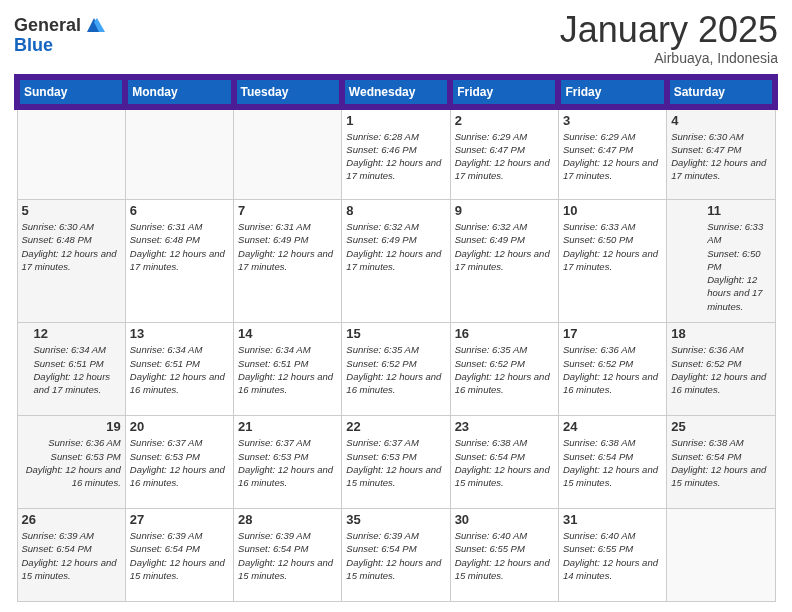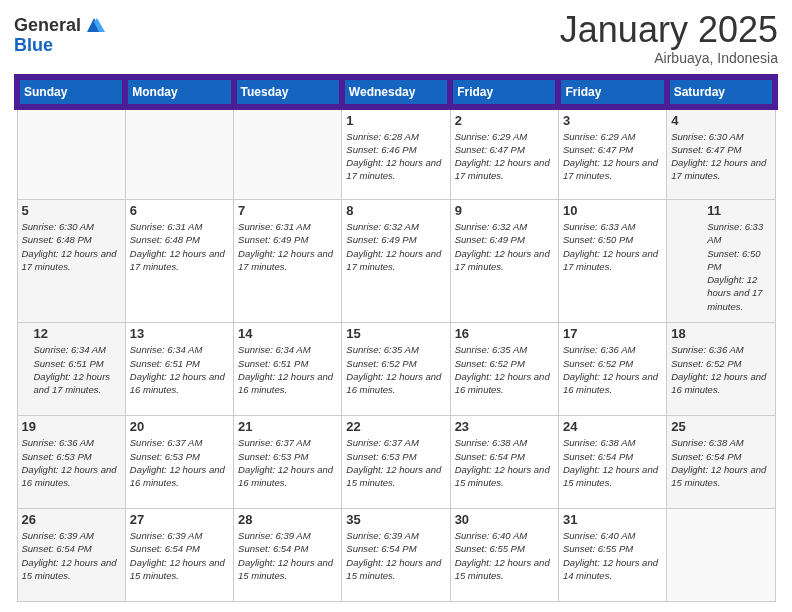--- a/index.html
+++ b/index.html
@@ -244,21 +244,21 @@
 Daylight: 12 hours and 16 minutes.</div>
           </td>
           <td style="background: rgb(245, 245, 245);">
             <div class="day-number">18</div>
             <div class="day-info" style="white-space: pre-line;">Sunrise: 6:36 AM
 Sunset: 6:52 PM
 Daylight: 12 hours and 16 minutes.</div>
           </td>
         </tr>
         <tr>
-          <td style="background: rgb(245, 245, 245);">
+          <td style="background: rgb(245, 245, 245); text-align: right;">
             <div class="day-number">19</div>
             <div class="day-info" style="white-space: pre-line;">Sunrise: 6:36 AM
 Sunset: 6:53 PM
 Daylight: 12 hours and 16 minutes.</div>
           </td>
           <td>
             <div class="day-number">20</div>
             <div class="day-info" style="white-space: pre-line;">Sunrise: 6:37 AM
 Sunset: 6:53 PM
 Daylight: 12 hours and 16 minutes.</div>

